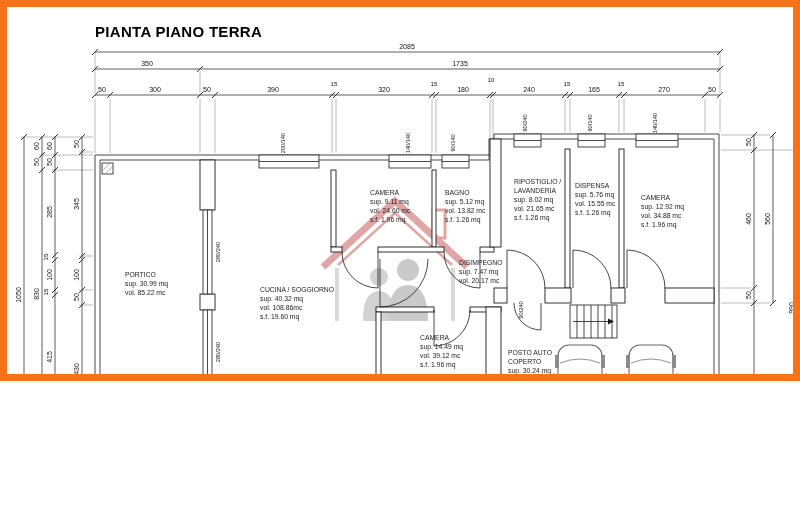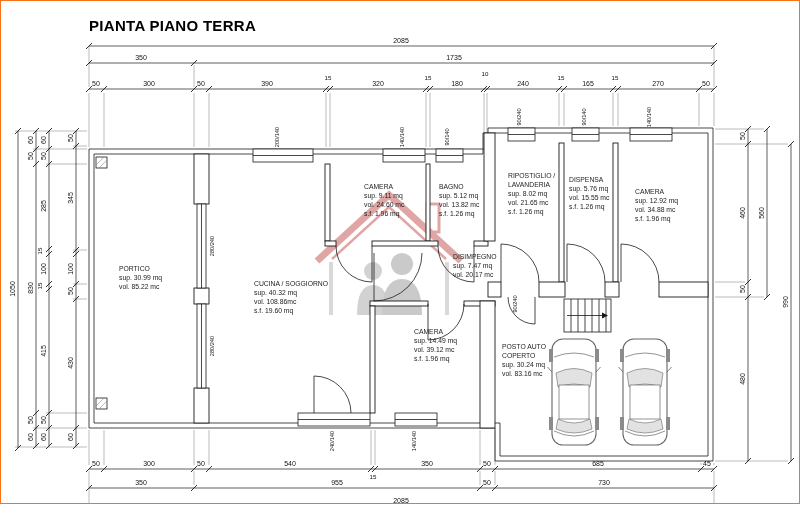--- a/index.html
+++ b/index.html
@@ -1,16 +1,16 @@
 <!DOCTYPE html>
 <html><head>
 <meta charset="utf-8">
 <style>
   html,body{margin:0;padding:0;background:#fff;}
-  #page{position:relative;width:800px;height:504px;background:#fff;border:1px solid #f97316;box-sizing:border-box;overflow:hidden;font-family:"Liberation Sans",sans-serif;text-align:center;}
+  #page{position:relative;width:800px;height:381px;background:#fff;border:7px solid #f97316;box-sizing:border-box;overflow:hidden;font-family:"Liberation Sans",sans-serif;text-align:center;}
   svg{position:absolute;left:0;top:0;}
   svg{font-family:"Liberation Sans",sans-serif;}
   .dim{font-size:7px;fill:#111;text-anchor:middle;}
   .dimsm{font-size:6.2px;fill:#111;text-anchor:middle;}
   .room{font-size:6.8px;fill:#1c1c1c;}
   .olabel{font-size:5.6px;fill:#111;text-anchor:middle;}
   .ptitle{font-size:15px;font-weight:bold;fill:#000;letter-spacing:.3px;}
   .wall{fill:#fff;stroke:#1a1a1a;stroke-width:.9;}
   .win{fill:#fff;stroke:#1a1a1a;stroke-width:.8;}
   .thin{stroke:#1a1a1a;stroke-width:.8;fill:none;}

